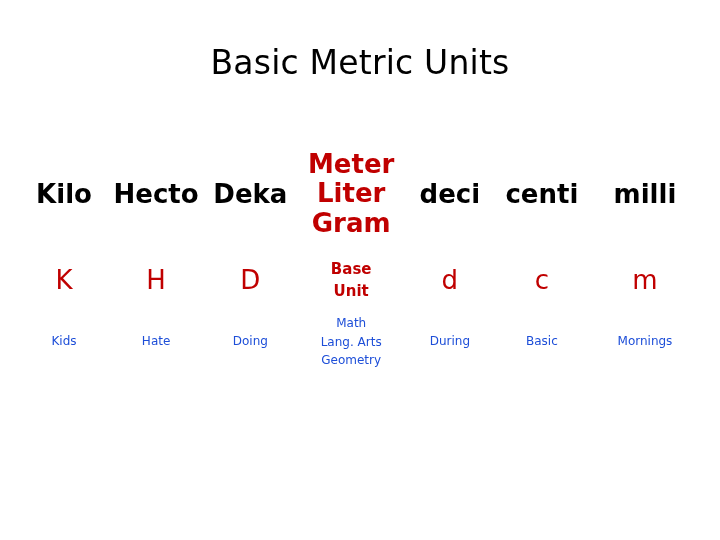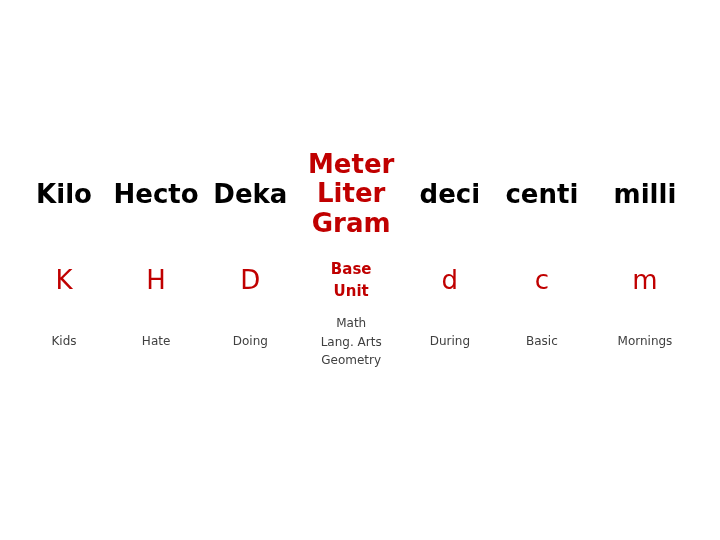--- a/index.html
+++ b/index.html
@@ -98,34 +98,35 @@
     height: 44px;
     font-size: 12px;
     color: #000000;
     line-height: 1.25;
   }
 
   
   .row-mnemonic-2 td {
     height: 56px;
     font-size: 12px;
-    color: #404040;
+    color: #1d4ed8;
     line-height: 1.45;
     vertical-align: middle;
     margin-top: 32px;
   }
   .row-mnemonic-2 td.base-cell {
     line-height: 1.55;
   }
 </style>
 </head>
 <body>
 
 <div class="slide">
 
+  <div class="slide-title">Basic Metric Units</div>
 
   <table class="metric-table">
     <colgroup>
       <col class="col-kilo">
       <col class="col-hecto">
       <col class="col-deka">
       <col class="col-base">
       <col class="col-deci">
       <col class="col-centi">
       <col class="col-milli">

